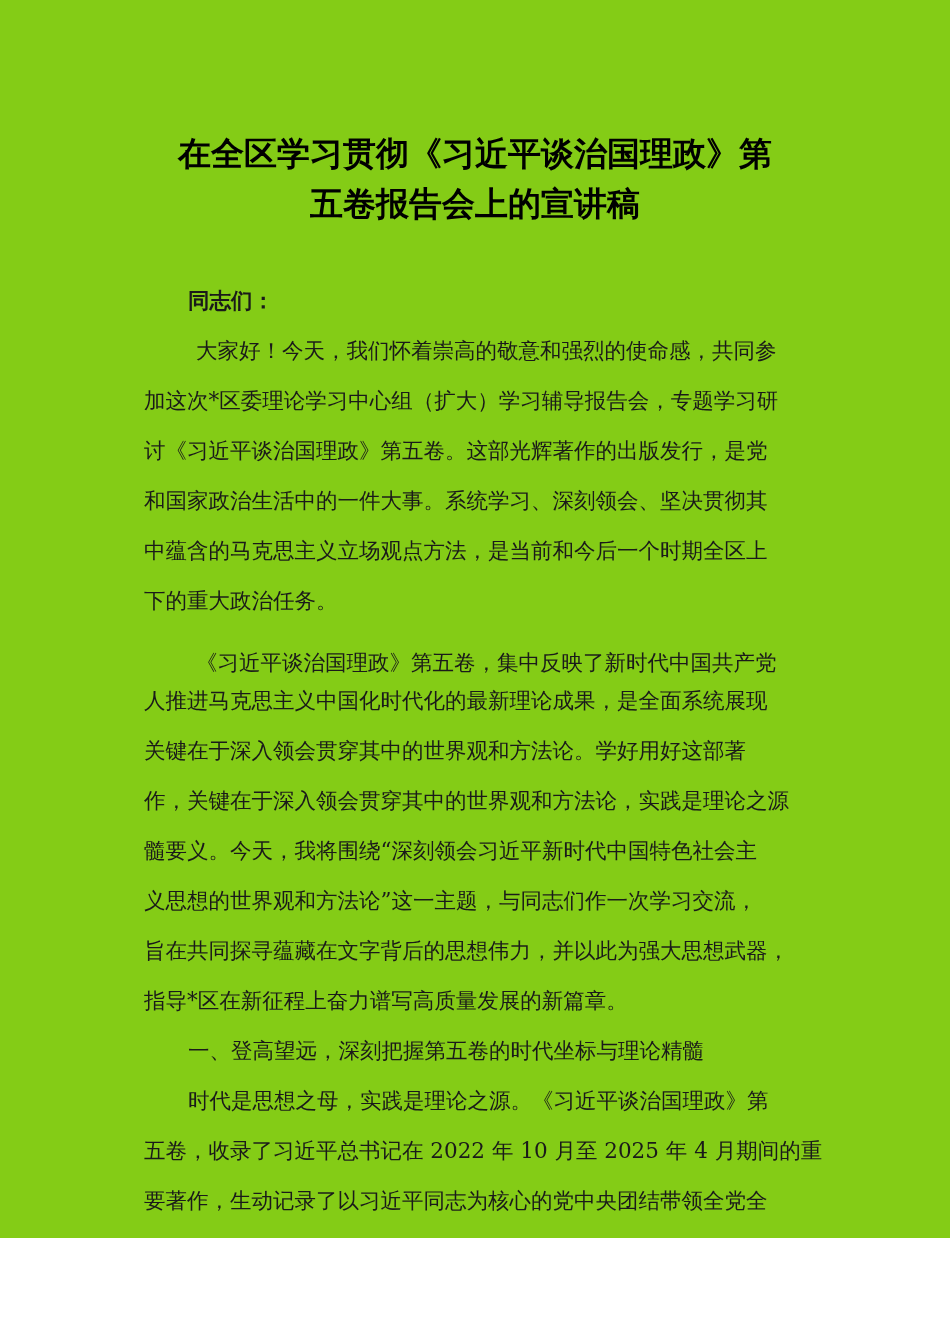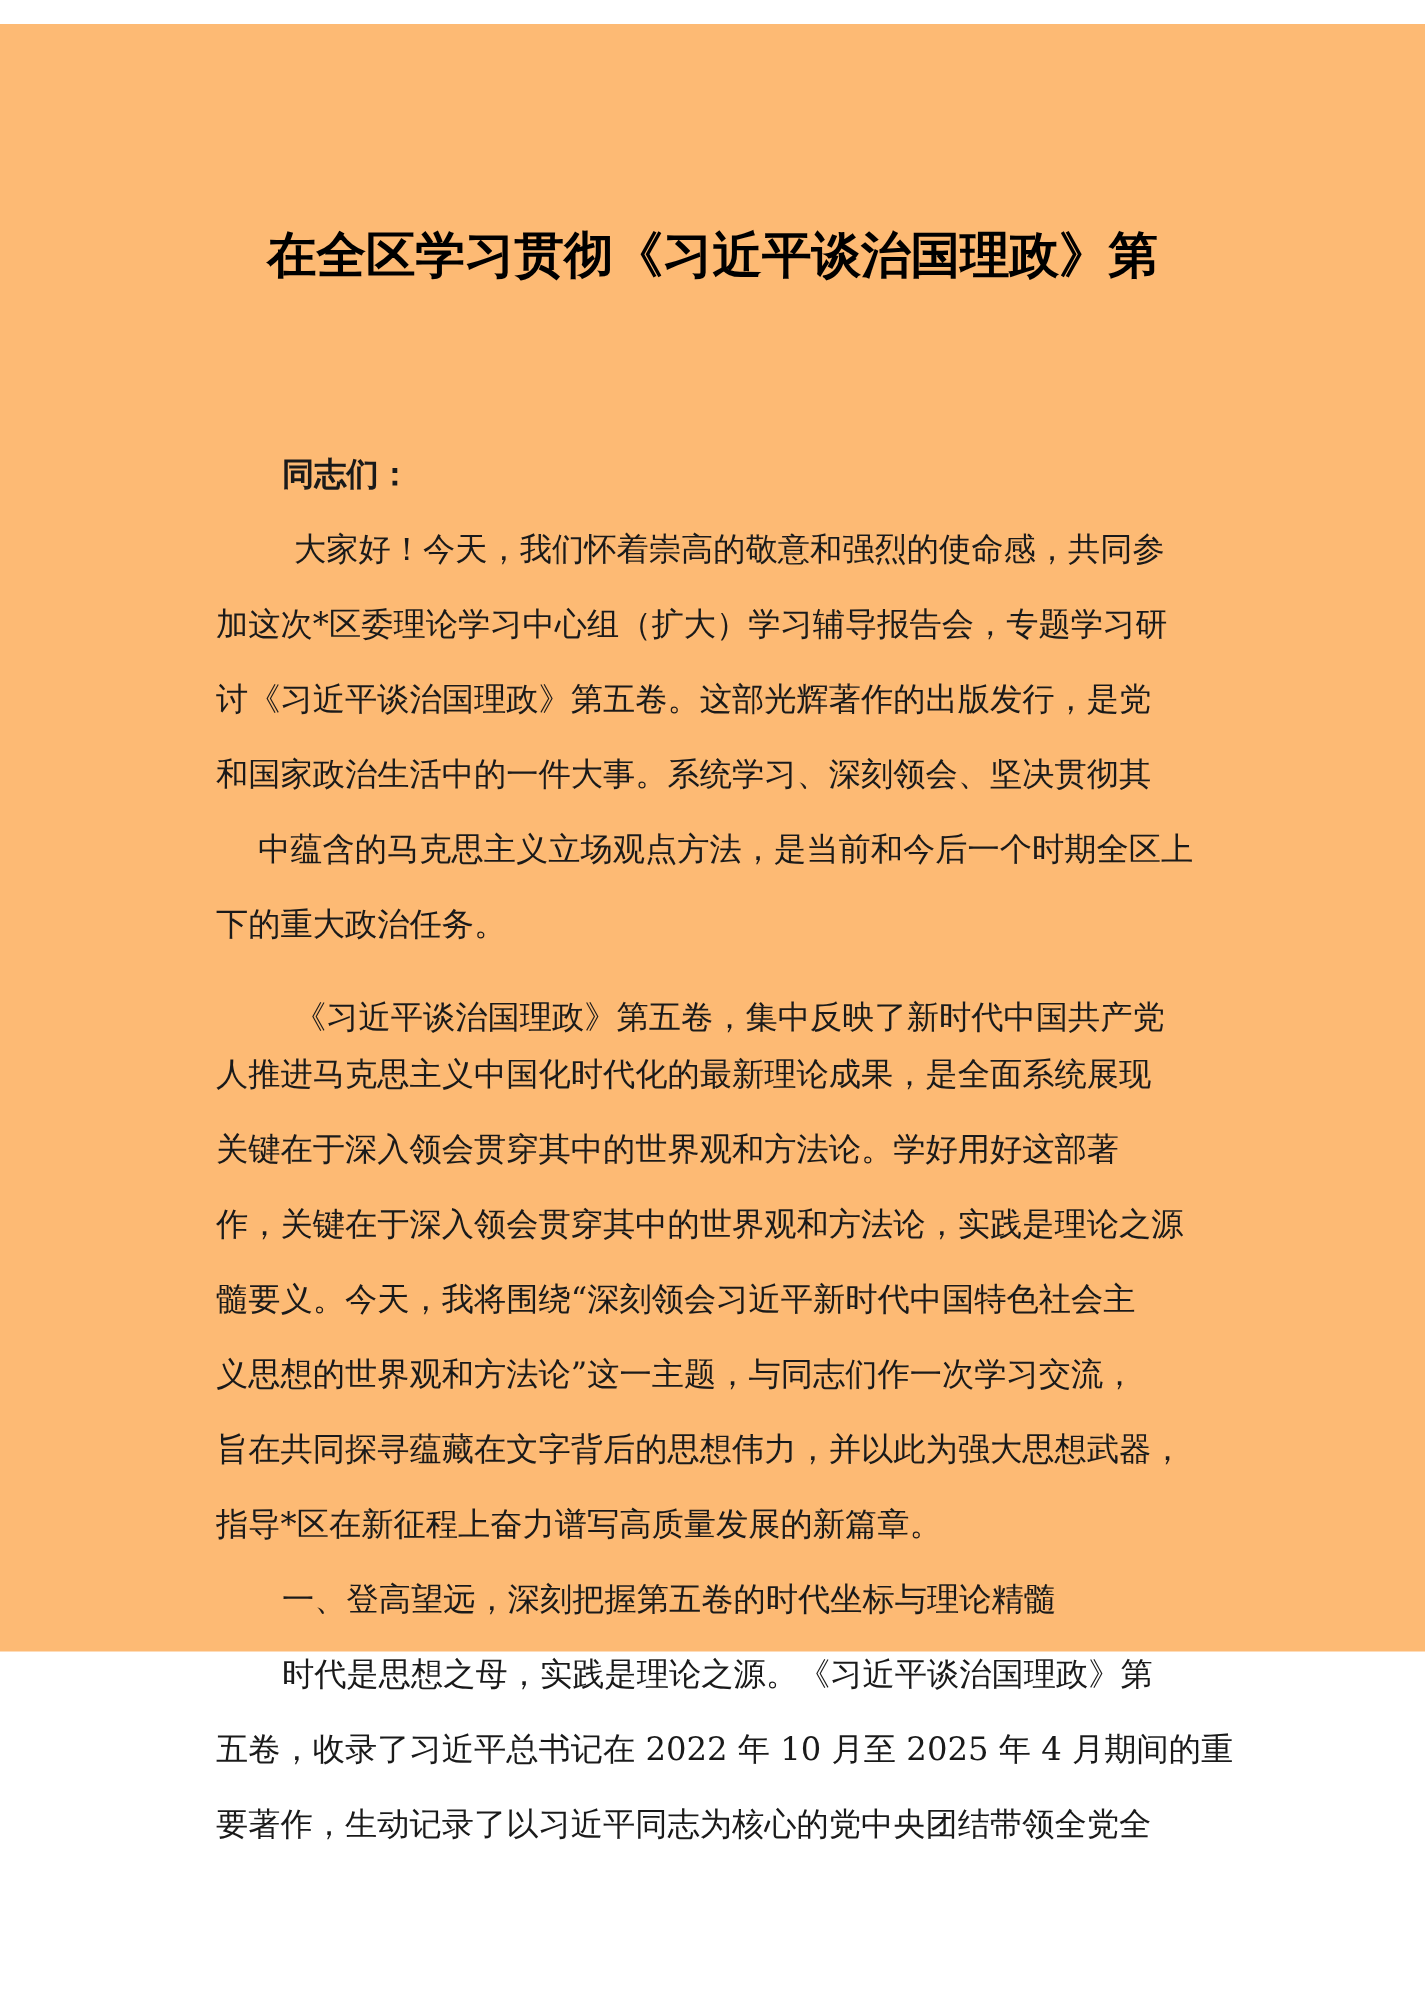--- a/index.html
+++ b/index.html
@@ -1,37 +1,38 @@
 <!DOCTYPE html>
 <html><head>
 <meta charset="utf-8">
 <style>
   html, body { margin:0; padding:0; background:#ffffff; }
   body { width:950px; height:1344px; position:relative; overflow:hidden; color:#111; }
-  .page { position:absolute; left:0; top:16px; width:950px; height:1085px; background:#fdba74; }
+  .page { position:absolute; left:0; top:0; width:950px; height:1238px; background:#84cc16; }
   .title { position:absolute; left:0; width:950px; text-align:center;
     font-family:"DejaVu Sans", sans-serif; font-weight:bold; font-size:33px; color:#000; line-height:48px; }
   .t1 { top:130px; }
   .t2 { top:180px; }
   .line { position:absolute; left:144px; white-space:nowrap;
     font-family:"DejaVu Serif", serif; font-size:21.5px; color:#1a1a1a; line-height:30px; }
 </style>
 </head>
 <body>
 
 <div class="page">
   <div class="title t1">在全区学习贯彻《习近平谈治国理政》第</div>
+  <div class="title t2">五卷报告会上的宣讲稿</div>
 
   <div id="body-lines">
       <div class="line" style="top: 286px; left: 188px; font-weight: bold;">同志们：</div>
       <div class="line" style="top: 336px; left: 196px;">大家好！今天，我们怀着崇高的敬意和强烈的使命感，共同参</div>
       <div class="line" style="top: 386px; left: 144px;">加这次*区委理论学习中心组（扩大）学习辅导报告会，专题学习研</div>
       <div class="line" style="top: 436px; left: 144px;">讨《习近平谈治国理政》第五卷。这部光辉著作的出版发行，是党</div>
       <div class="line" style="top: 486px; left: 144px; text-align: center;">和国家政治生活中的一件大事。系统学习、深刻领会、坚决贯彻其</div>
-      <div class="line" style="top: 536px; left: 144px; margin-left: 28px;">中蕴含的马克思主义立场观点方法，是当前和今后一个时期全区上</div>
+      <div class="line" style="top: 536px; left: 144px;">中蕴含的马克思主义立场观点方法，是当前和今后一个时期全区上</div>
       <div class="line" style="top: 586px; left: 144px;">下的重大政治任务。</div>
       <div class="line" style="top: 636px; left: 196px; margin-top: 12px;">《习近平谈治国理政》第五卷，集中反映了新时代中国共产党</div>
       <div class="line" style="top: 686px; left: 144px;">人推进马克思主义中国化时代化的最新理论成果，是全面系统展现</div>
       <div class="line" style="top: 736px; left: 144px;">关键在于深入领会贯穿其中的世界观和方法论。学好用好这部著</div>
       <div class="line" style="top: 786px; left: 144px;">作，关键在于深入领会贯穿其中的世界观和方法论，实践是理论之源</div>
       <div class="line" style="top: 836px; left: 144px;">髓要义。今天，我将围绕“深刻领会习近平新时代中国特色社会主</div>
       <div class="line" style="top: 886px; left: 144px;">义思想的世界观和方法论”这一主题，与同志们作一次学习交流，</div>
       <div class="line" style="top: 936px; left: 144px;">旨在共同探寻蕴藏在文字背后的思想伟力，并以此为强大思想武器，</div>
       <div class="line" style="top: 986px; left: 144px;">指导*区在新征程上奋力谱写高质量发展的新篇章。</div>
       <div class="line" style="top: 1036px; left: 188px;">一、登高望远，深刻把握第五卷的时代坐标与理论精髓</div>

